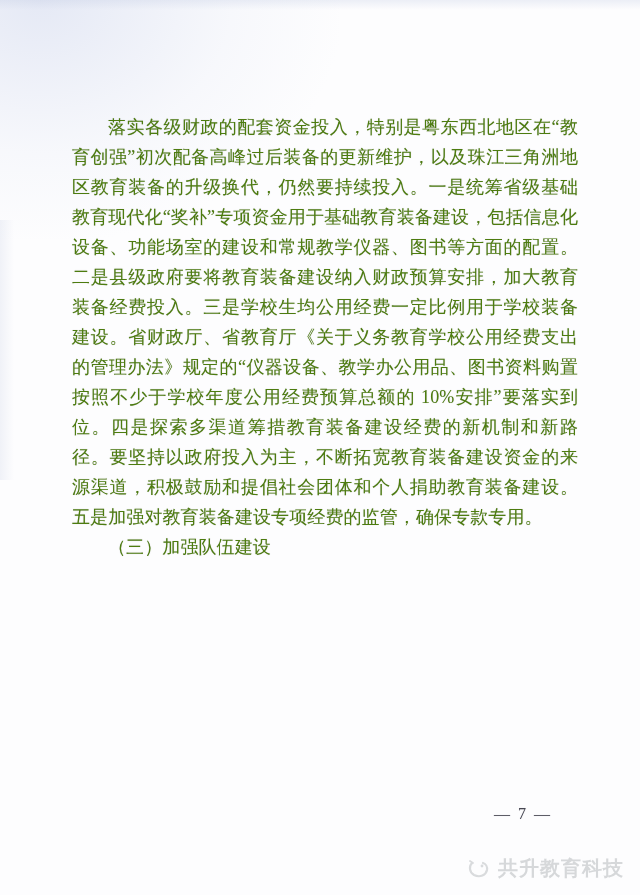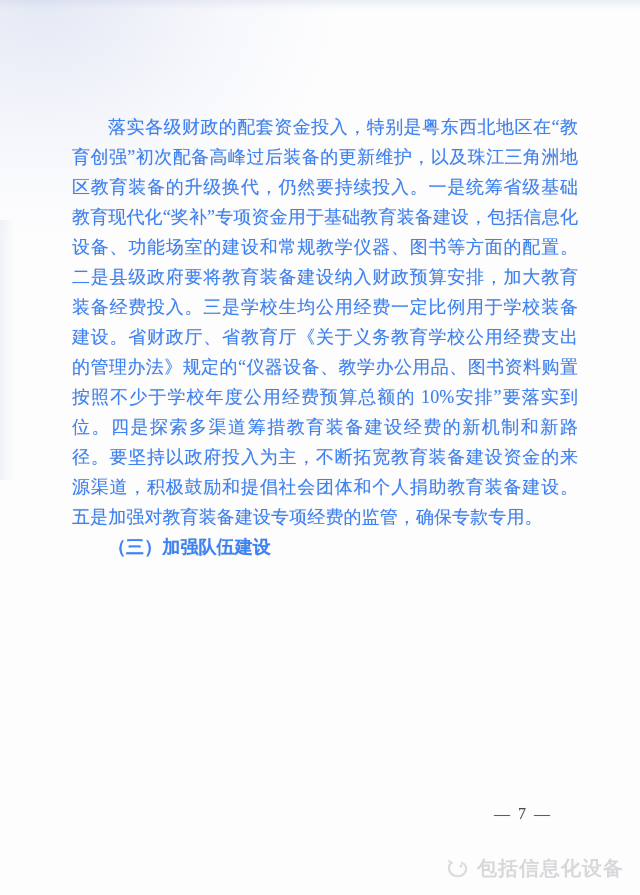--- a/index.html
+++ b/index.html
@@ -20,35 +20,35 @@
     background:linear-gradient(to bottom, rgba(190,200,225,0.28), rgba(255,255,255,0));
     pointer-events:none;
   }
   .scan-shade-leftedge{
     position:absolute;left:0;top:220px;width:14px;height:260px;
     background:linear-gradient(to right, rgba(215,220,235,0.35), rgba(255,255,255,0));
     pointer-events:none;
   }
   .doc-content{
     position:absolute;left:72px;top:112px;width:506px;
-    color:#3b82f6;
+    color:#4d7c0f;
     font-size:18px;line-height:30px;
     text-shadow:0 0 1px rgba(80,80,95,0.30);
   }
   .para{
     margin:0;
     text-align:justify;
     text-indent:2em;
     letter-spacing:0.1px;
   }
   .section-heading{
     margin:0;
     text-indent:2em;
     letter-spacing:0.1px;
-    font-weight:bold;
+    font-weight:normal;
     font-size:18px;
   }
   .page-number{
     position:absolute;
     top:805px;right:88px;
     font-size:16px;letter-spacing:2px;
     color:#474752;
     text-shadow:0 0 1px rgba(80,80,95,0.25);
   }
   .watermark{
@@ -77,14 +77,14 @@
 <div class="page-number">— 7 —</div>
 
 <div class="watermark">
   <span>
     <svg width="26" height="24" viewBox="0 0 26 24" fill="none" xmlns="http://www.w3.org/2000/svg">
       <path d="M6 6 C3 9, 3 15, 8 18 C14 21, 20 18, 21 13 C21.5 10, 20 7, 17 6" stroke="#d9dbdd" stroke-width="2.2" stroke-linecap="round" fill="none"></path>
       <path d="M4 4 L7 6" stroke="#d9dbdd" stroke-width="1.8" stroke-linecap="round"></path>
       <circle cx="16" cy="9" r="1.4" fill="#d9dbdd"></circle>
     </svg>
   </span>
-  <span>包括信息化设备</span>
+  <span>共升教育科技</span>
 </div>
 
 </body></html>

